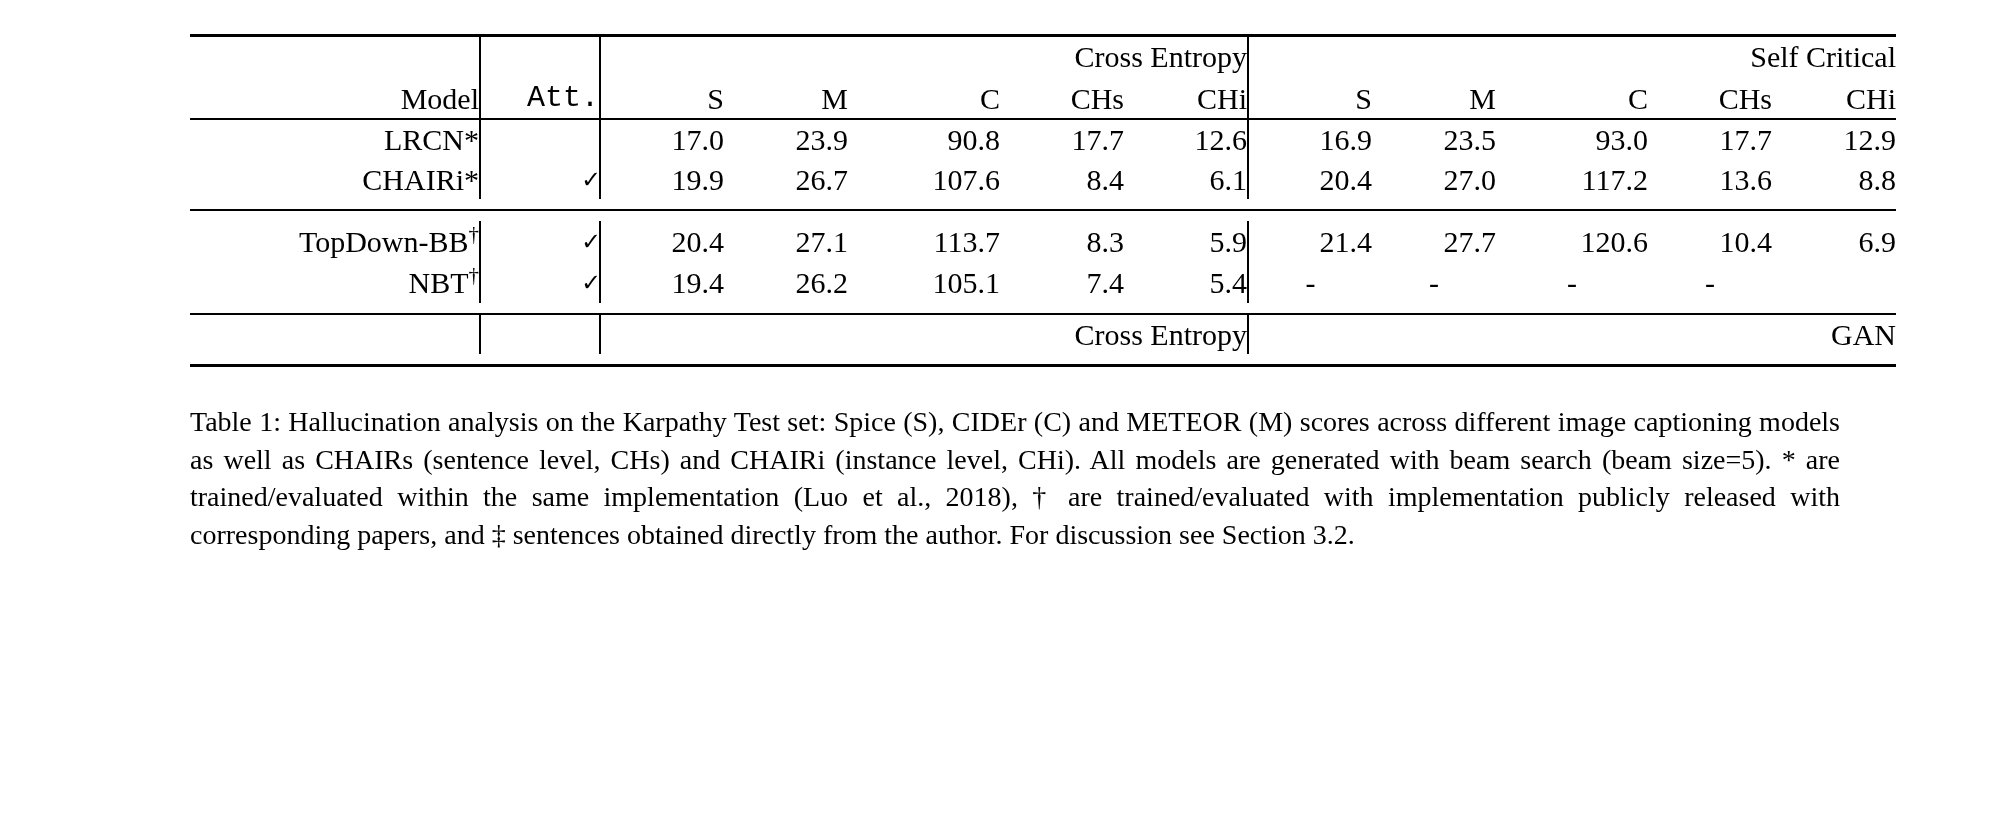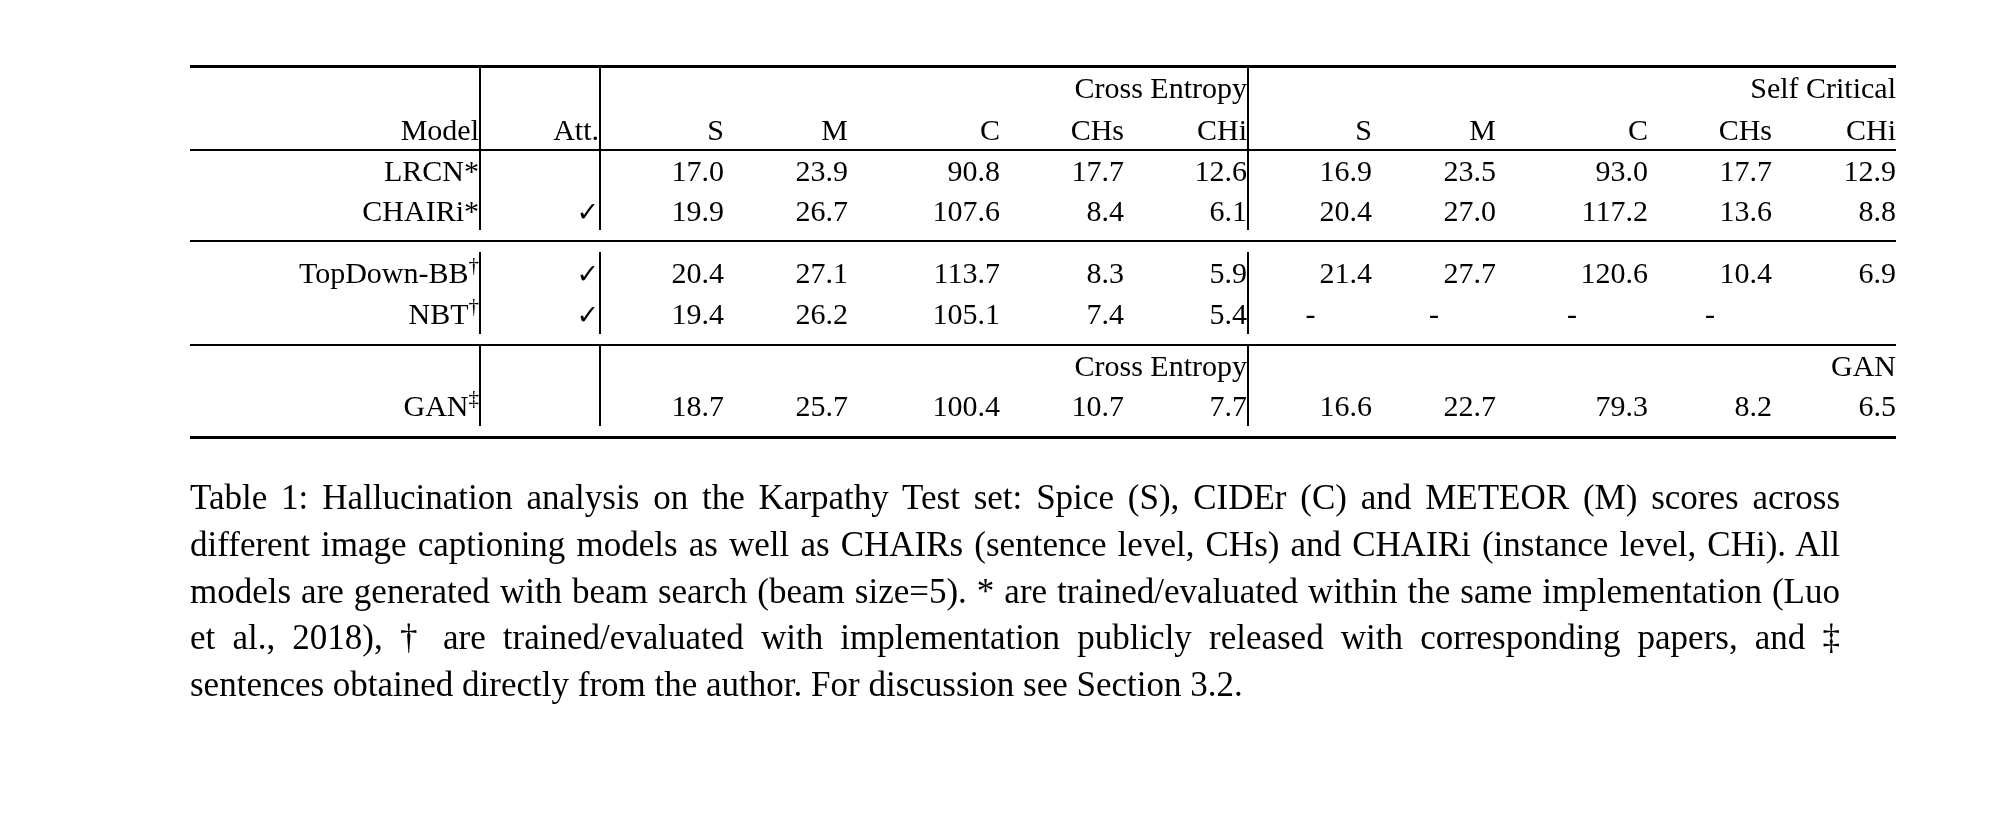--- a/index.html
+++ b/index.html
@@ -13,21 +13,20 @@
     font-family: "Liberation Serif", serif;
     color: #000000;
     overflow: hidden;
   }
   .page {
     position: relative;
     width: 2014px;
     height: 682px;
     box-sizing: border-box;
     padding: 34px 100px 0 190px;
-    margin-top: 31px;
   }
   table.results {
     border-collapse: collapse;
     width: 1640px;
     table-layout: fixed;
     font-size: 30px;
   }
   table.results td, table.results th {
     padding: 0;
     font-weight: normal;
@@ -35,21 +34,21 @@
     vertical-align: bottom;
     line-height: 1.32;
   }
   
   col.c-model { width: 290px; }
   col.c-att   { width: 120px; }
   col.c-num   { width: 124px; }
   col.c-numc  { width: 152px; }
 
   .cell-model { text-align: left; padding-left: 14px; }
-  .cell-att   { text-align: center; }
+  .cell-att   { text-align: center; font-family: Liberation Mono, monospace; }
   .cell-num   { padding-right: 18px; }
 
   
   .rule-top td    { border-top: 3px solid #000; height: 0; font-size: 0; line-height: 0; }
   .rule-mid td    { border-top: 2px solid #000; height: 0; font-size: 0; line-height: 0; }
   .rule-bottom td { border-top: 3px solid #000; height: 0; font-size: 0; line-height: 0; }
 
   .vline-l { border-left: 2px solid #000; }
   .pad-top-sm td { height: 10px; font-size: 0; line-height: 0; }
 
@@ -58,21 +57,21 @@
 
   .hdr-row td { padding-bottom: 4px; }
 
   .check { font-size: 27px; }
 
   .dagger { font-size: 21px; vertical-align: super; }
 
   .caption {
     width: 1650px;
     margin-top: 36px;
-    font-size: 35px;
+    font-size: 28px;
     line-height: 1.34;
     text-align: justify;
     text-justify: inter-word;
   }
   .caption .lbl { }
 </style>
 </head>
 <body>
 
 <div class="page">
@@ -205,34 +204,20 @@
           <td colspan="12"></td>
         </tr>
 
     <tr>
       <td class="cell-model"></td>
       <td class="cell-att vline-l"></td>
       <td class="group-head vline-l" colspan="5">Cross Entropy</td>
       <td class="group-head vline-l" colspan="5">GAN</td>
     </tr>
 
-    <tr>
-      <td class="cell-model"><span>GAN</span><span class="dagger">‡</span></td>
-      <td class="cell-att vline-l"></td>
-      <td class="cell-num vline-l">18.7</td>
-      <td class="cell-num">25.7</td>
-      <td class="cell-num">100.4</td>
-      <td class="cell-num">10.7</td>
-      <td class="cell-num">7.7</td>
-      <td class="cell-num vline-l">16.6</td>
-      <td class="cell-num">22.7</td>
-      <td class="cell-num">79.3</td>
-      <td class="cell-num">8.2</td>
-      <td class="cell-num">6.5</td>
-    </tr>
 
     <tr class="pad-top-sm">
           <td colspan="12"></td>
         </tr>
     <tr class="rule-bottom">
           <td colspan="12"></td>
         </tr>
   </tbody>
     </table>
 

